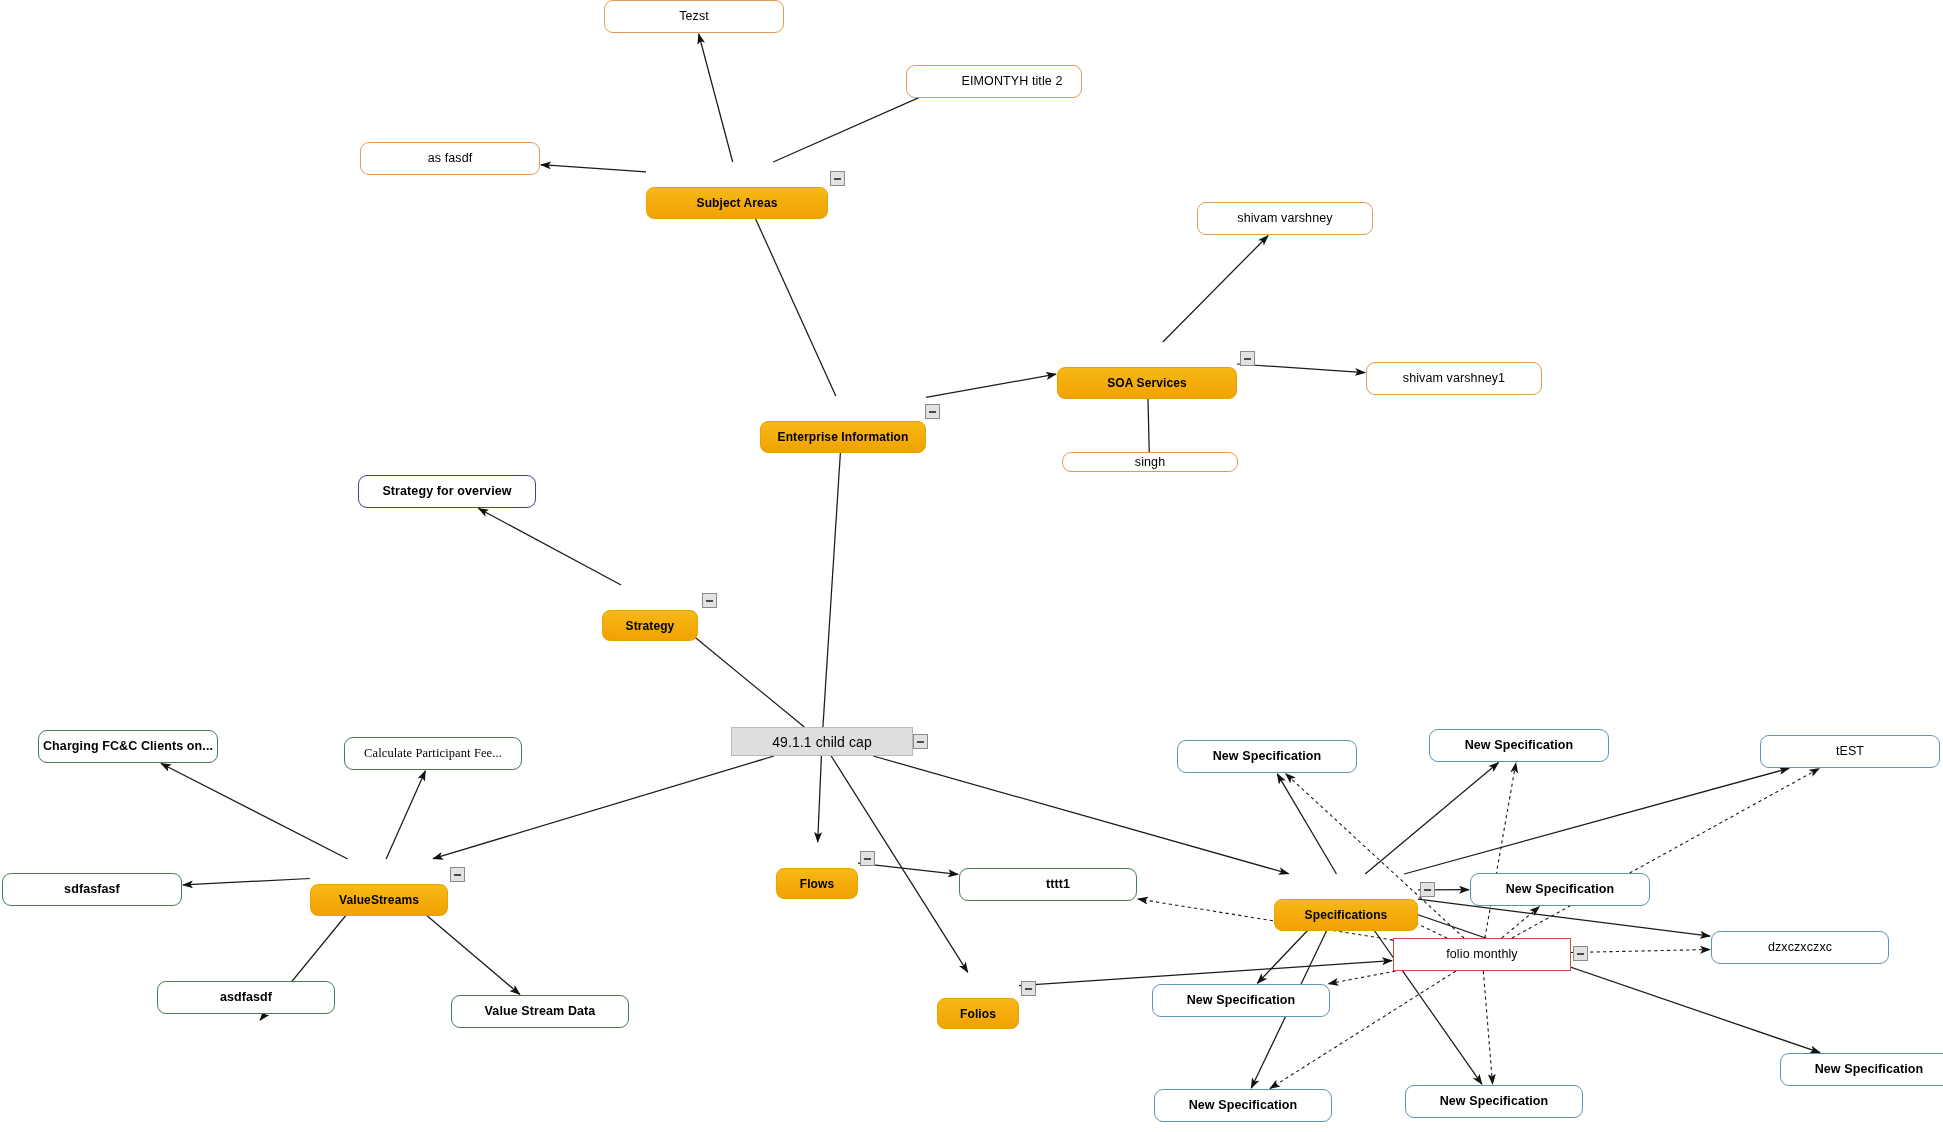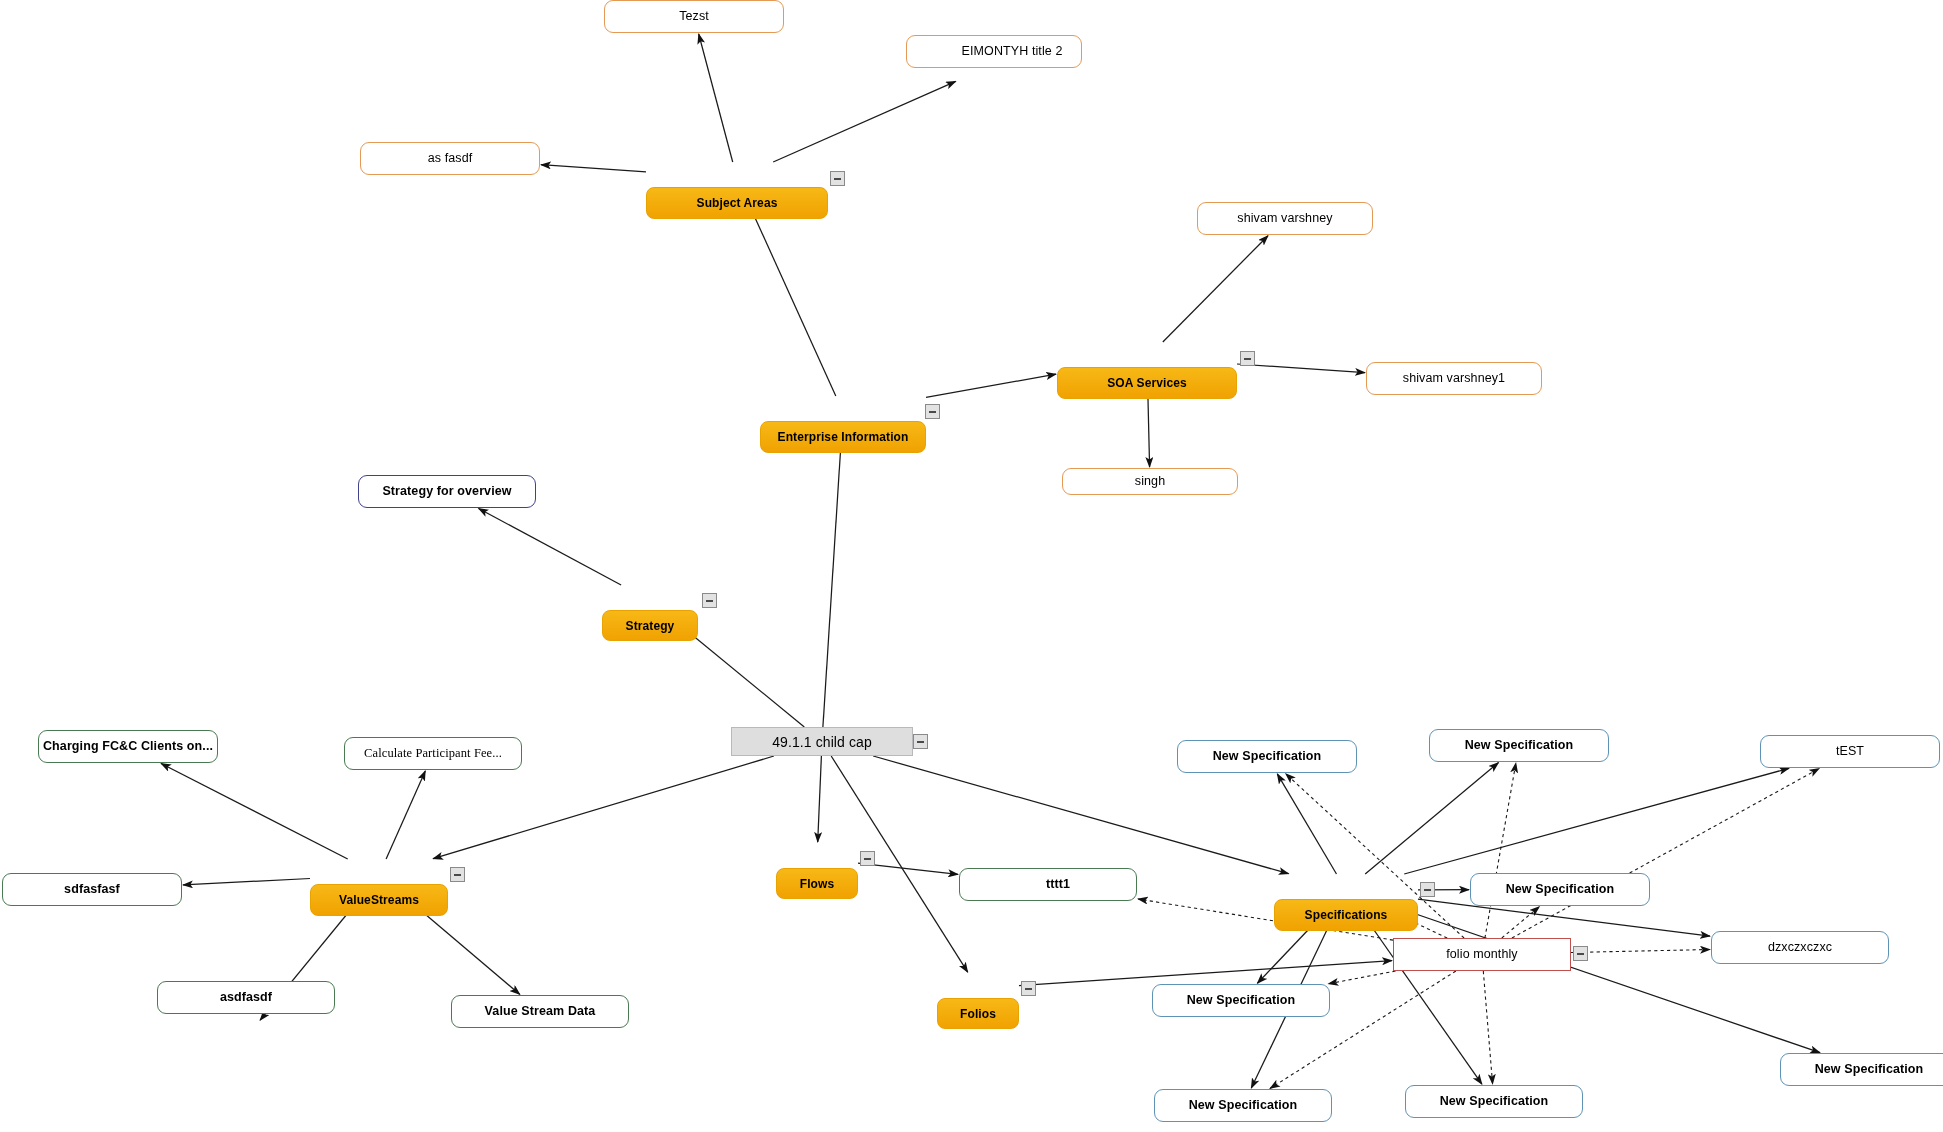--- a/index.html
+++ b/index.html
@@ -146,42 +146,42 @@
         <line x1="1455.9" y1="971.0" x2="1270.0" y2="1088.5" stroke="#1a1a1a" stroke-width="1.1" stroke-dasharray="3.2,3.2" marker-end="url(#arrowhead)"></line>
         <line x1="1483.3" y1="971.0" x2="1492.6" y2="1084.0" stroke="#1a1a1a" stroke-width="1.1" stroke-dasharray="3.2,3.2" marker-end="url(#arrowhead)"></line>
         <line x1="1393.0" y1="940.1" x2="1138.0" y2="899.0" stroke="#1a1a1a" stroke-width="1.1" stroke-dasharray="3.2,3.2" marker-end="url(#arrowhead)"></line>
         <line x1="1447.2" y1="938.0" x2="1380.6" y2="906.4" stroke="#1a1a1a" stroke-width="1.1" stroke-dasharray="3.2,3.2" marker-end="url(#arrowhead)"></line>
       </g>
   </svg>
   <div id="node-layer">
       <div class="node leaf leaf orange-edge" style="left: 604px; top: 0px; width: 180px; height: 33px;">
         <span class="node-label">Tezst</span>
       </div>
-      <div class="node leaf leaf orange-edge" style="left: 906px; top: 35px; width: 176px; height: 33px; padding-left: 36px;">
+      <div class="node leaf leaf orange-edge" style="left: 906px; top: 65px; width: 176px; height: 33px; padding-left: 36px;">
         <span class="node-label">EIMONTYH title 2</span>
       </div>
       <div class="node leaf leaf orange-edge" style="left: 360px; top: 142px; width: 180px; height: 33px;">
         <span class="node-label">as fasdf</span>
       </div>
       <div class="node branch" style="left: 646px; top: 162px; width: 182px; height: 32px;">
         <span class="node-label">Subject Areas</span>
       </div>
       <div class="node leaf leaf orange-edge" style="left: 1197px; top: 202px; width: 176px; height: 33px;">
         <span class="node-label">shivam varshney</span>
       </div>
       <div class="node branch" style="left: 1057px; top: 342px; width: 180px; height: 32px;">
         <span class="node-label">SOA Services</span>
       </div>
       <div class="node leaf leaf orange-edge" style="left: 1366px; top: 362px; width: 176px; height: 33px;">
         <span class="node-label">shivam varshney1</span>
       </div>
       <div class="node branch" style="left: 760px; top: 396px; width: 166px; height: 32px;">
         <span class="node-label">Enterprise Information</span>
       </div>
-      <div class="node leaf leaf orange-edge" style="left: 1062px; top: 468px; width: 176px; height: 27px;">
+      <div class="node leaf leaf orange-edge" style="left: 1062px; top: 452px; width: 176px; height: 20px;">
         <span class="node-label">singh</span>
       </div>
       <div class="node leaf leaf navy-edge bold-txt" style="left: 358px; top: 475px; width: 178px; height: 33px;">
         <span class="node-label">Strategy for overview</span>
       </div>
       <div class="node branch" style="left: 602px; top: 585px; width: 96px; height: 31px;">
         <span class="node-label">Strategy</span>
       </div>
       <div class="node leaf leaf green-edge bold-txt" style="left: 38px; top: 730px; width: 180px; height: 33px;">
         <span class="node-label">Charging FC&amp;C Clients on...</span>

